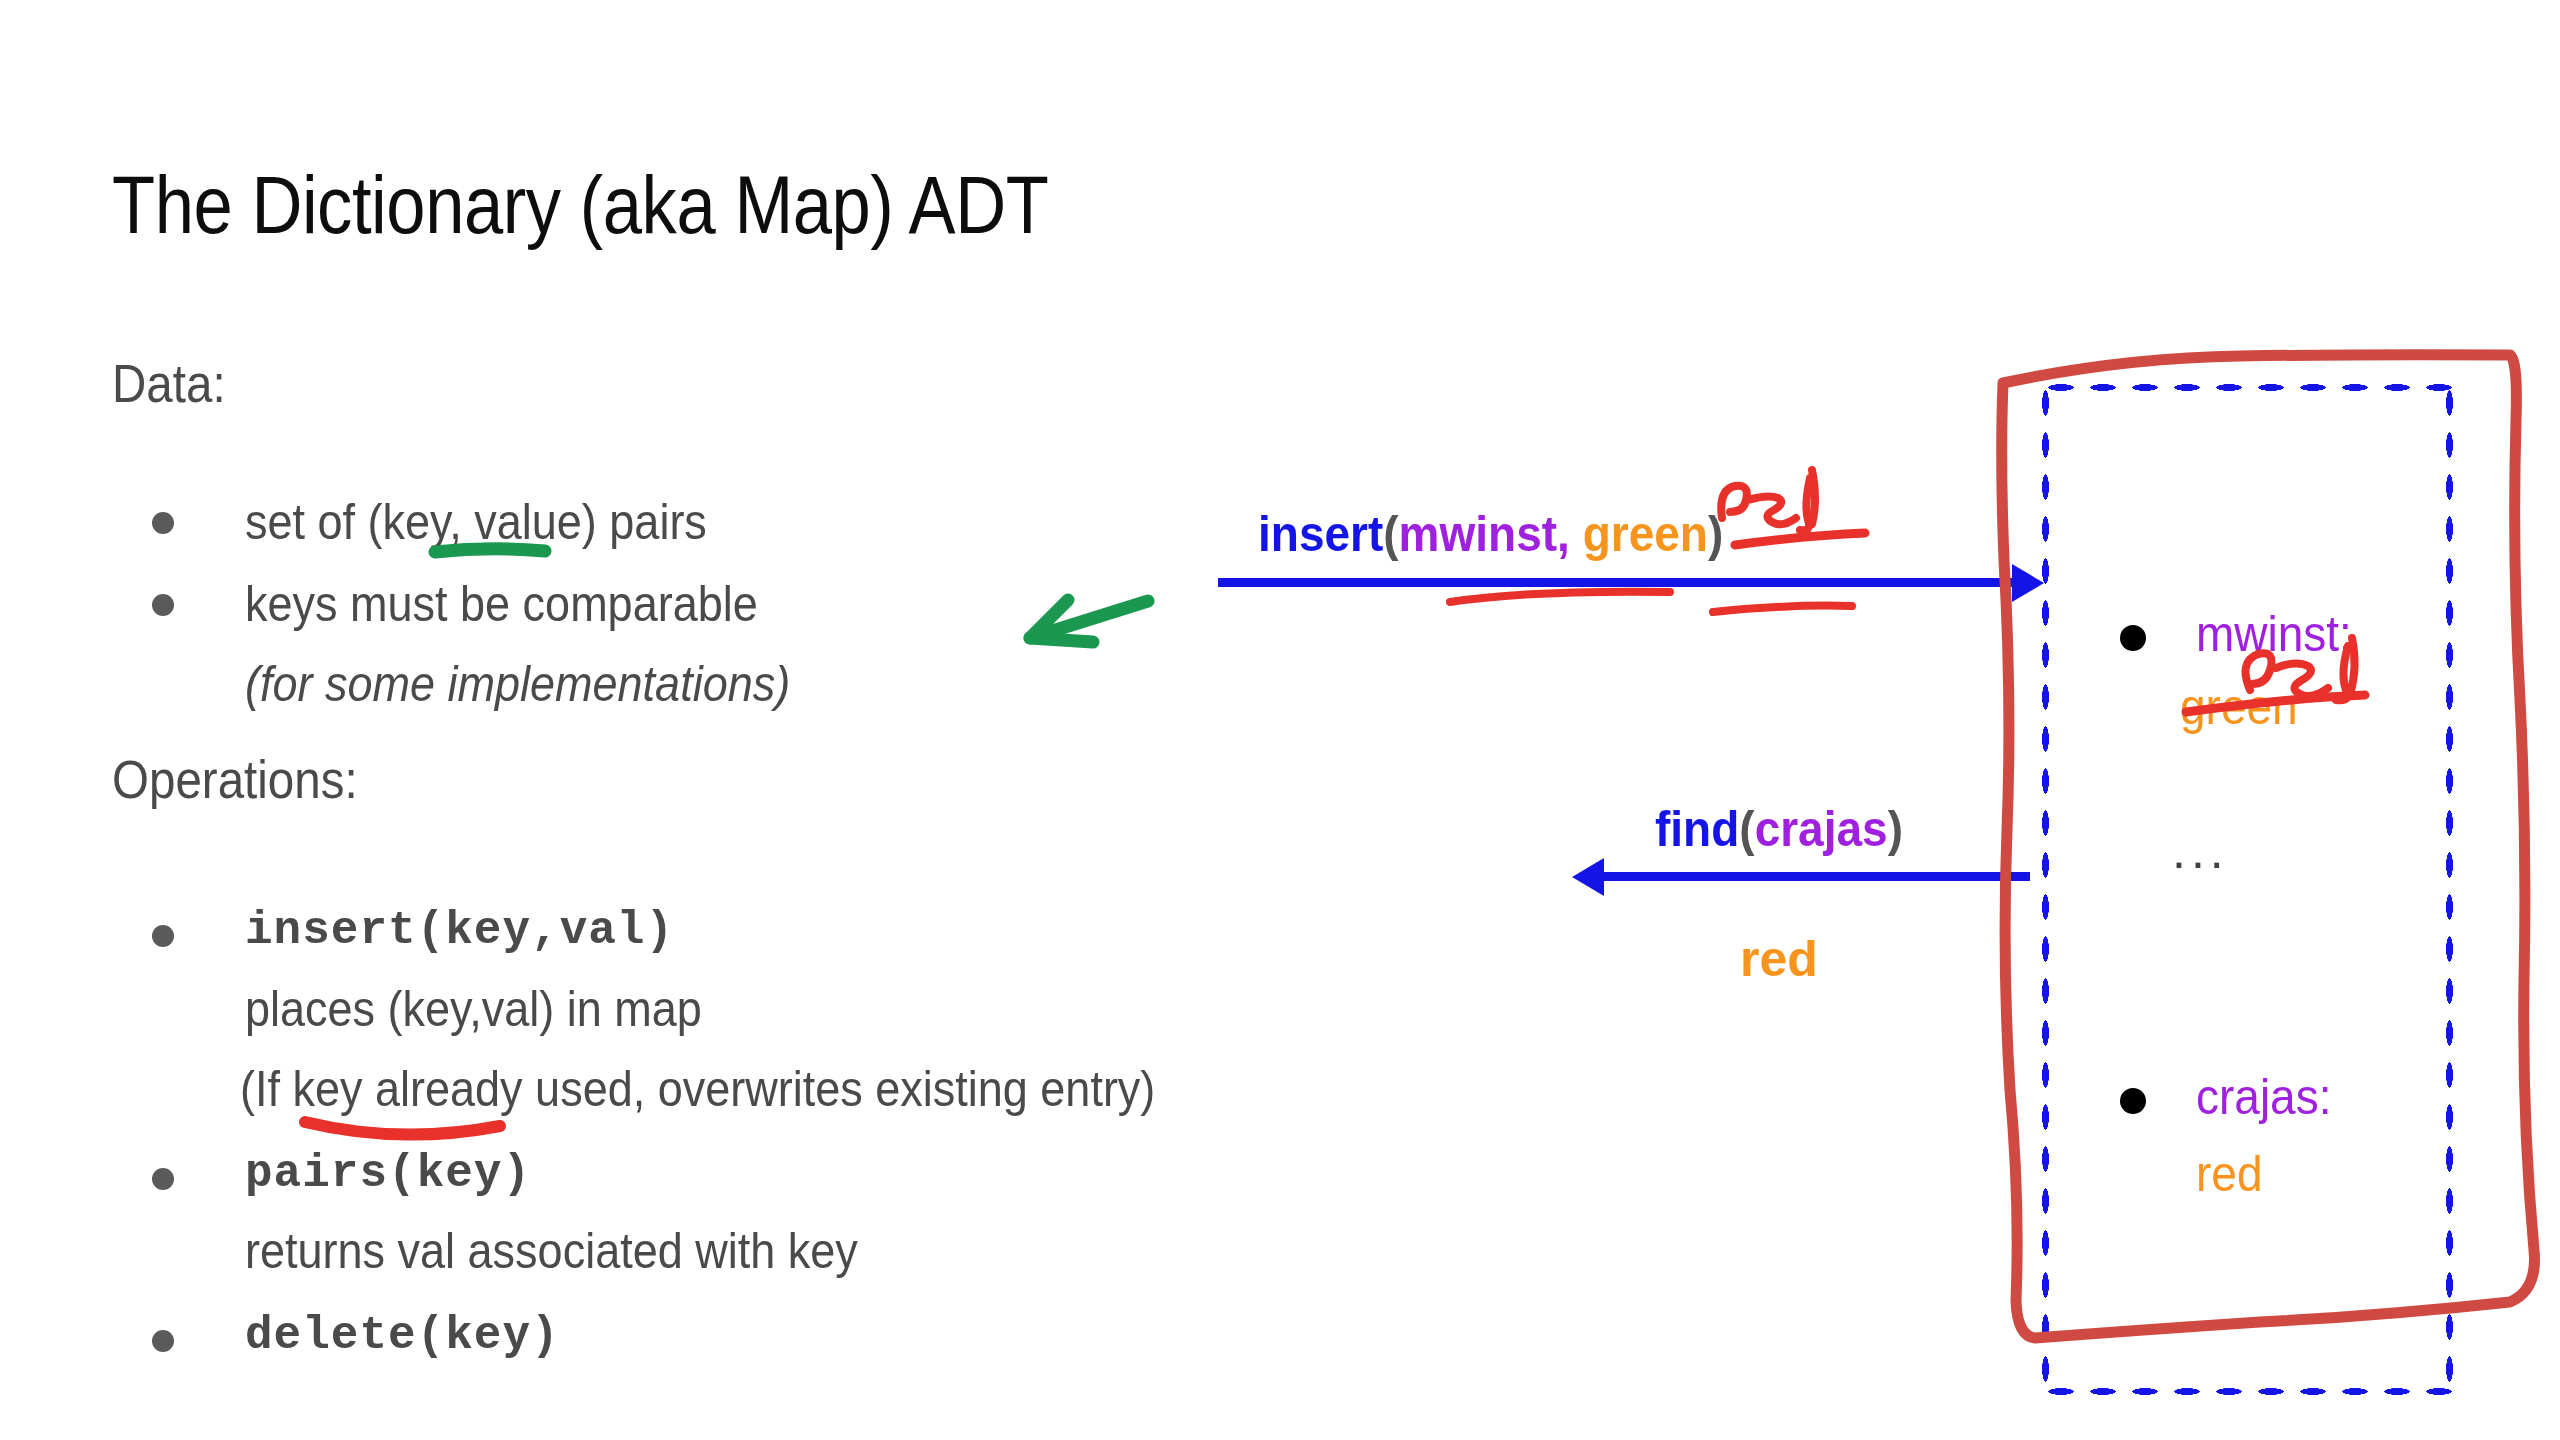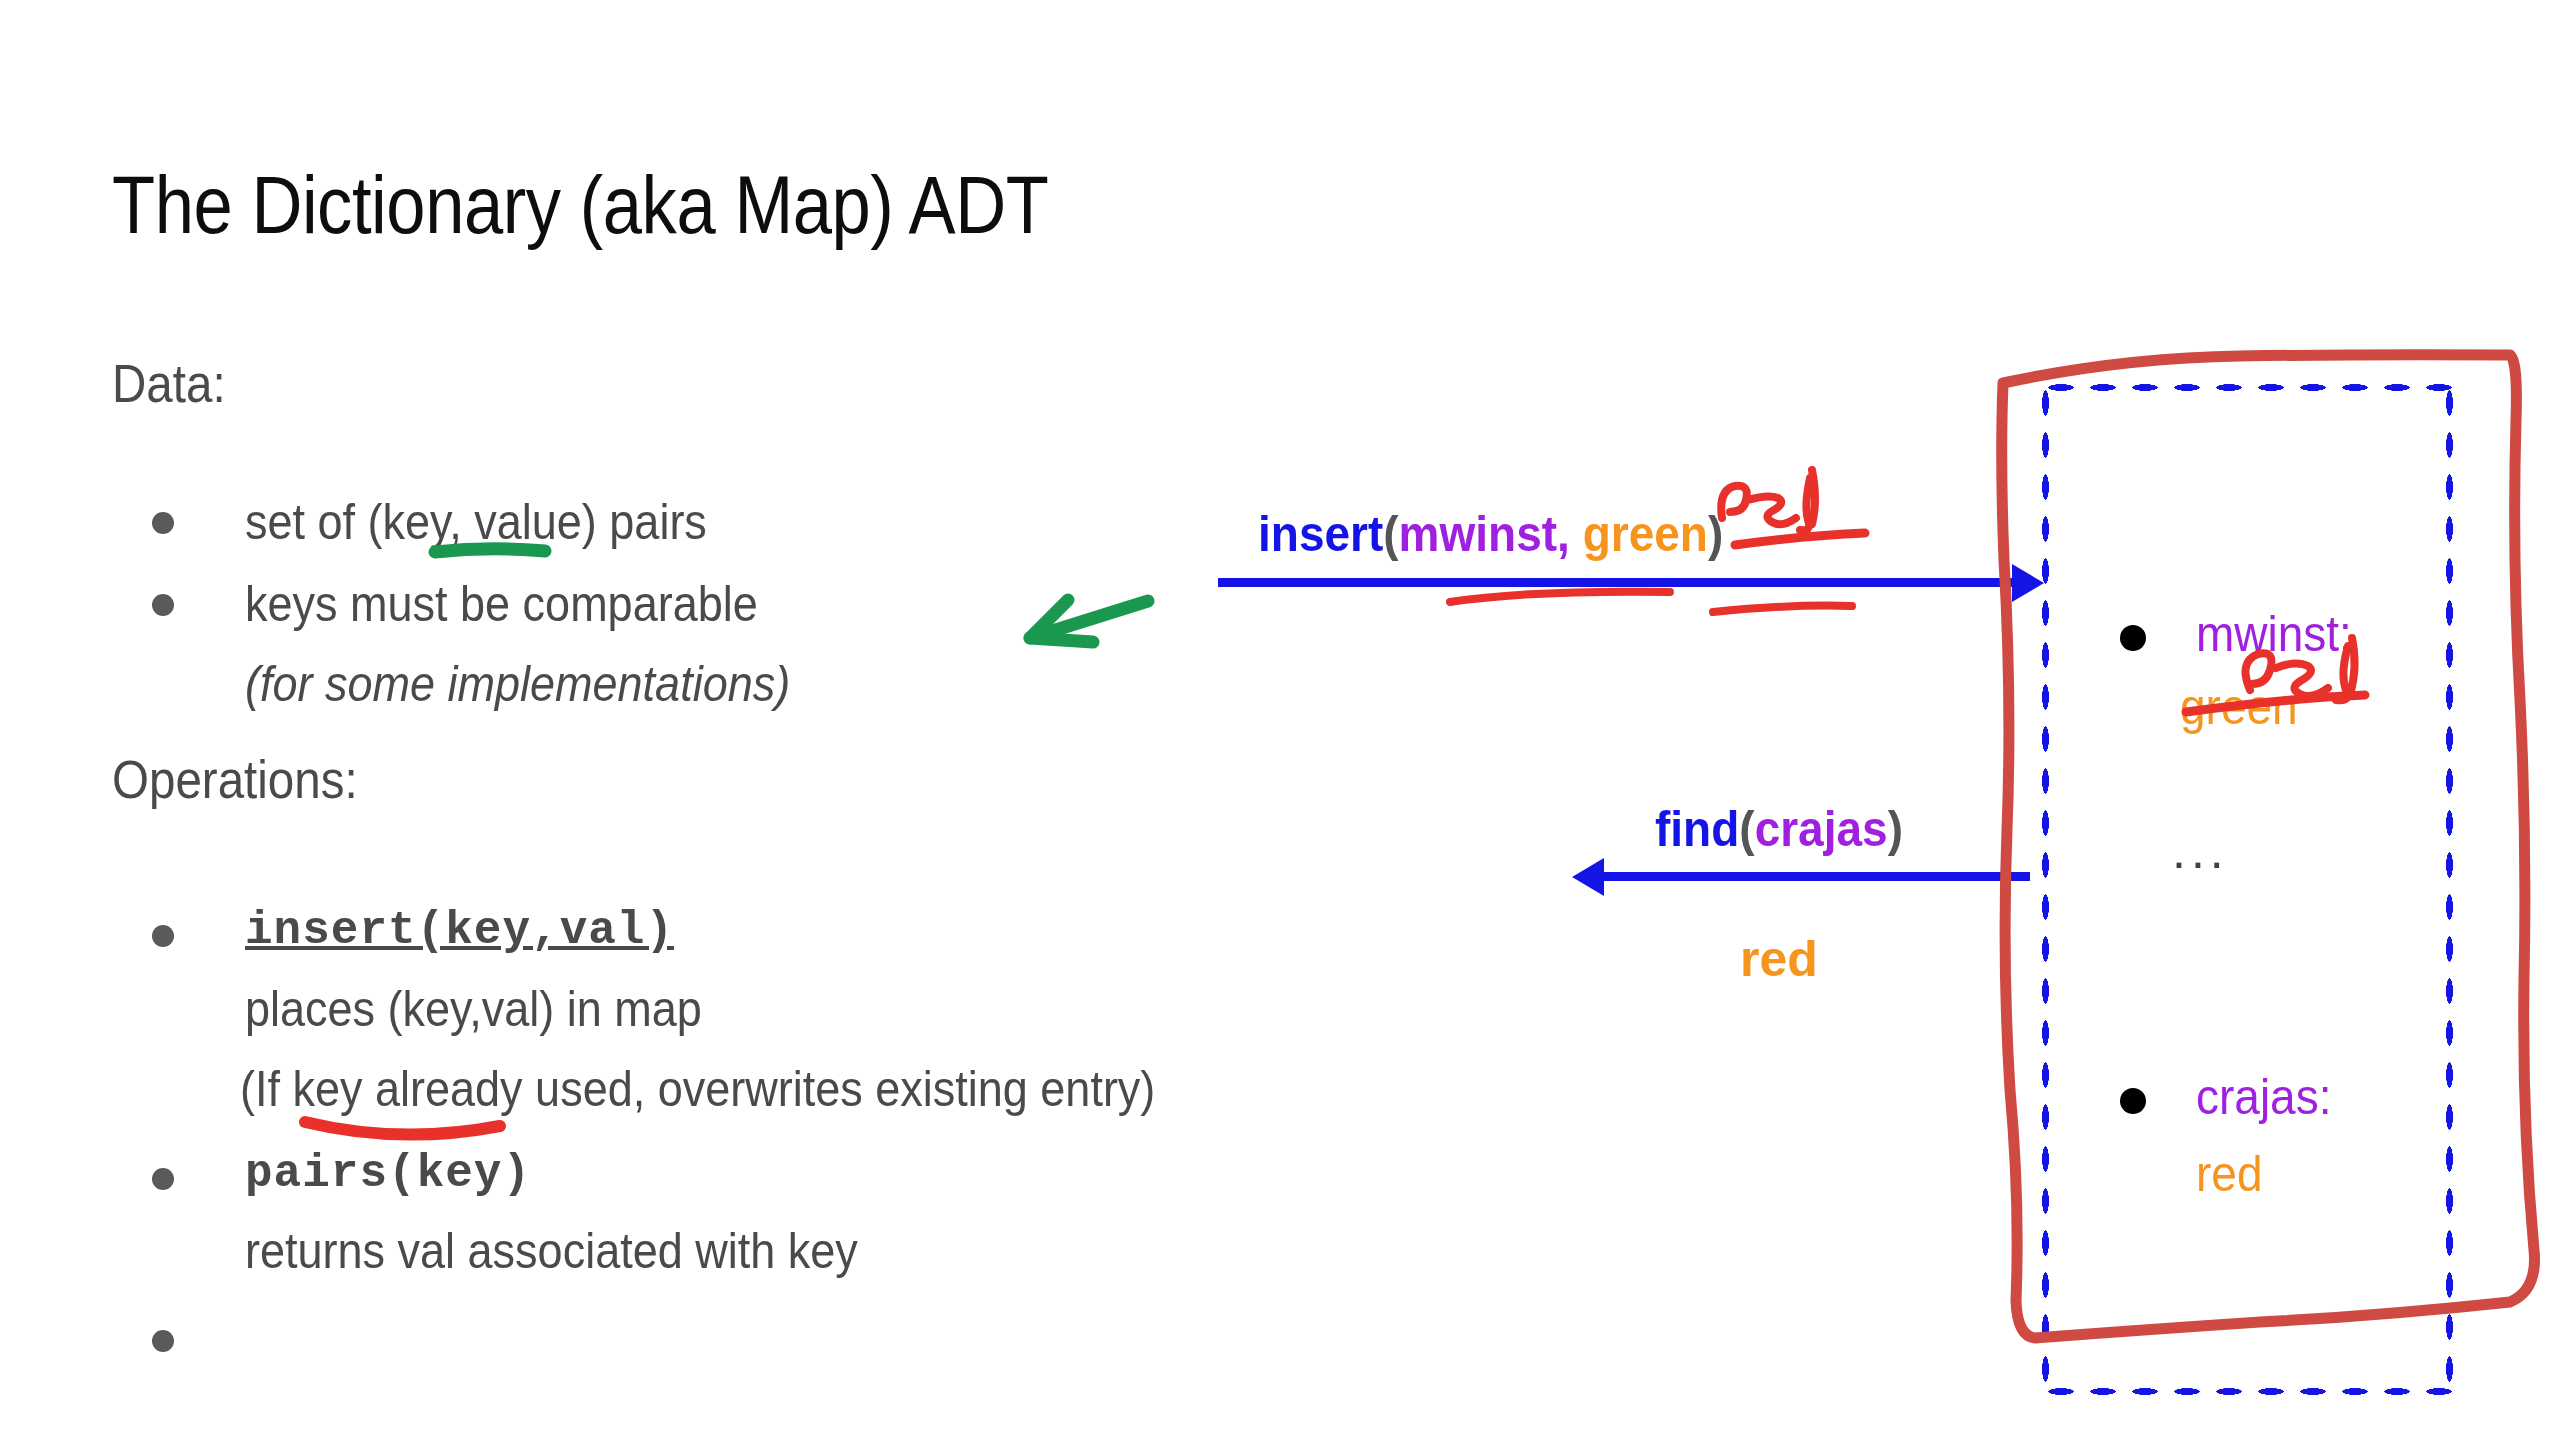--- a/index.html
+++ b/index.html
@@ -69,29 +69,30 @@
     <span class="it">pairs</span>
   </div>
 
   <div class="bullet-dot" style="left:152px;top:594px;"></div>
   <div class="btext" style="left:245px;top:575px;">keys must be comparable</div>
   <div class="btext it" style="left:245px;top:655px;">(for some implementations)</div>
 
   <div class="sec-label" id="ops-label">Operations:</div>
 
   <div class="bullet-dot" style="left:152px;top:925px;"></div>
-  <div class="mono" style="left:245px;top:905px;text-decoration:underline;">insert(key,val)</div>
+  <div class="mono" style="left:245px;top:905px;">insert(key,val)</div>
   <div class="btext" style="left:245px;top:980px;">places (key,val) in map</div>
   <div class="btext" style="left:240px;top:1060px;">(If key already used, overwrites existing entry)</div>
 
   <div class="bullet-dot" style="left:152px;top:1168px;"></div>
   <div class="mono" style="left:245px;top:1148px;">pairs(key)</div>
   <div class="btext" style="left:245px;top:1222px;">returns val associated with key</div>
 
   <div class="bullet-dot" style="left:152px;top:1330px;"></div>
+  <div class="mono" style="left:245px;top:1310px;">delete(key)</div>
 
   <div class="dotted-box">
     <div class="dot-h" style="top:0;left:0;"></div>
     <div class="dot-h" style="bottom:0;left:0;"></div>
     <div class="dot-v" style="left:0;top:0;"></div>
     <div class="dot-v" style="right:0;top:0;"></div>
   </div>
 
   <div class="map-bullet" style="left:2120px;top:625px;"></div>
   <div class="key-txt" style="left:2196px;top:605px;">mwinst:</div>

